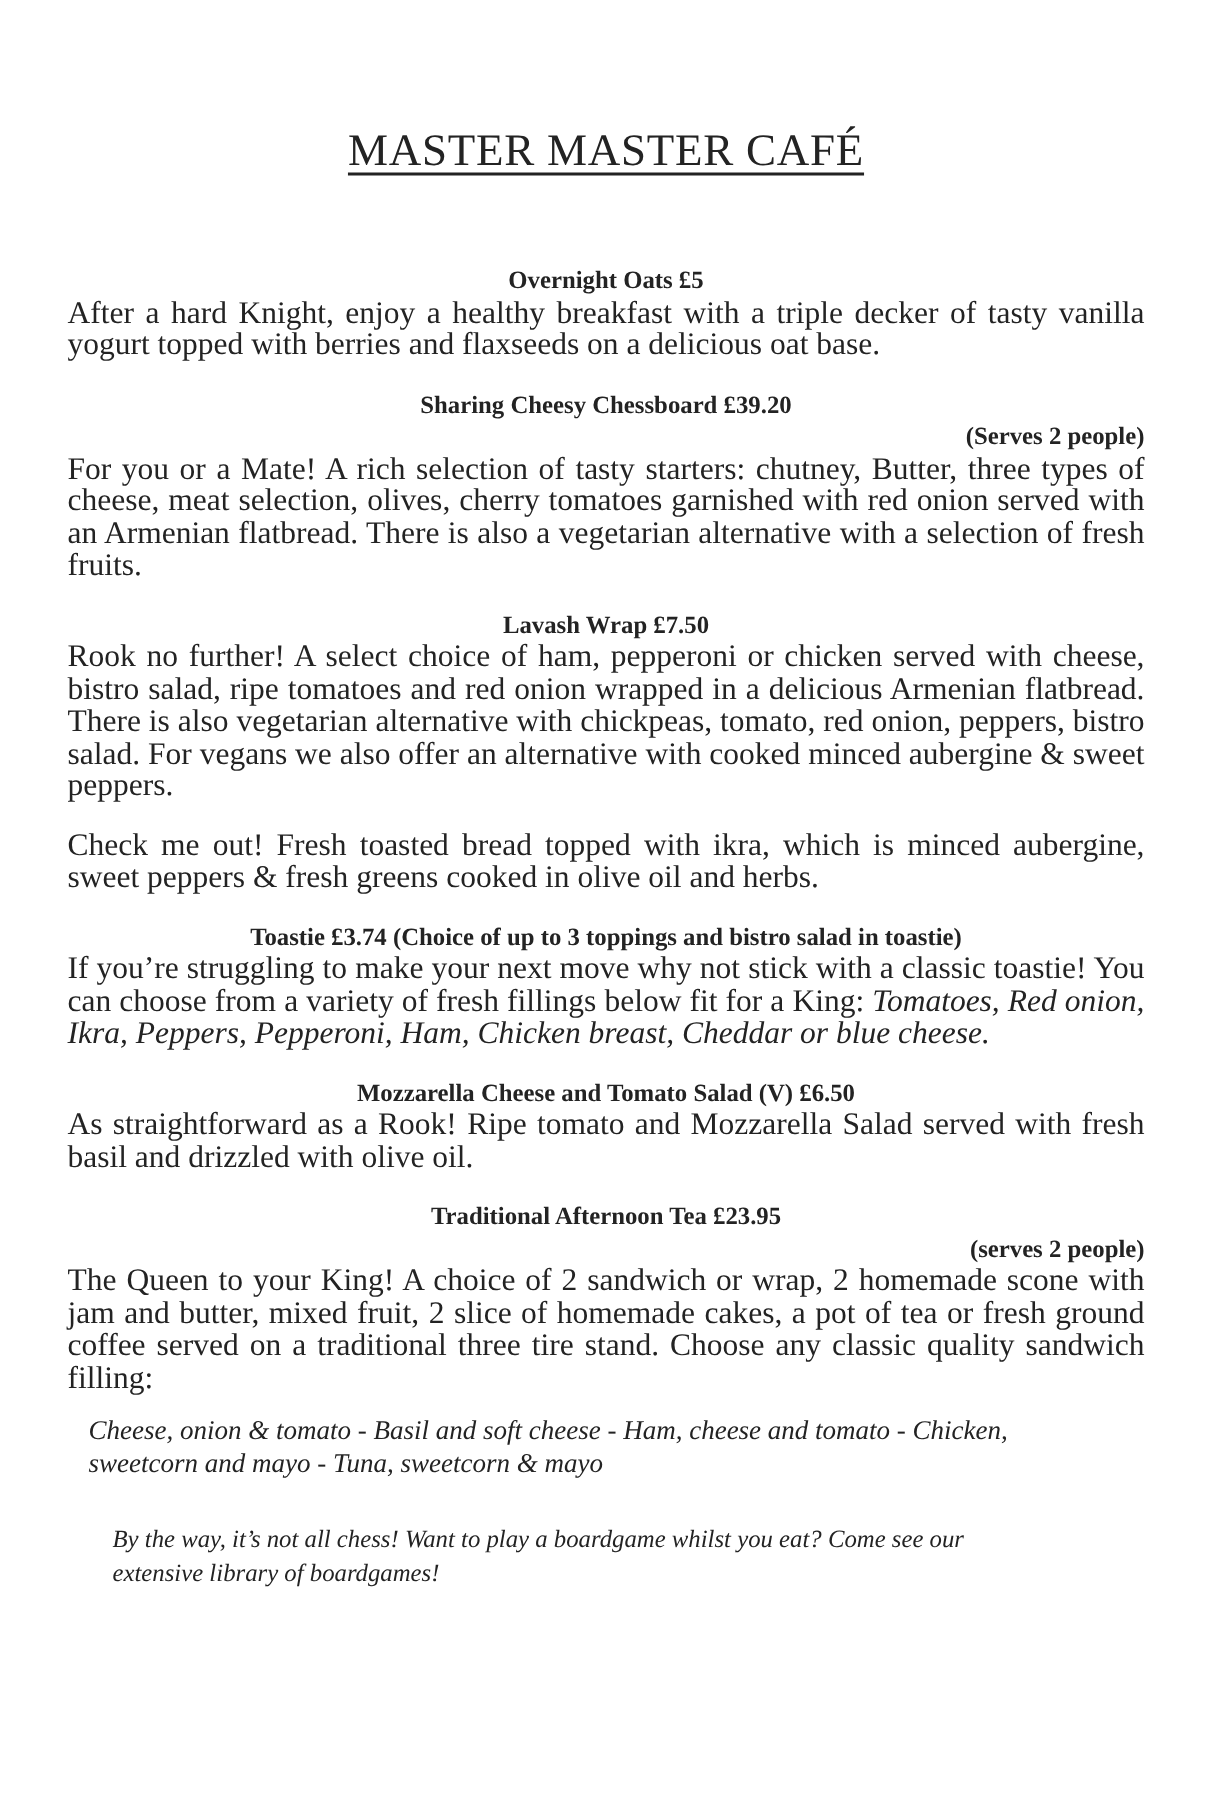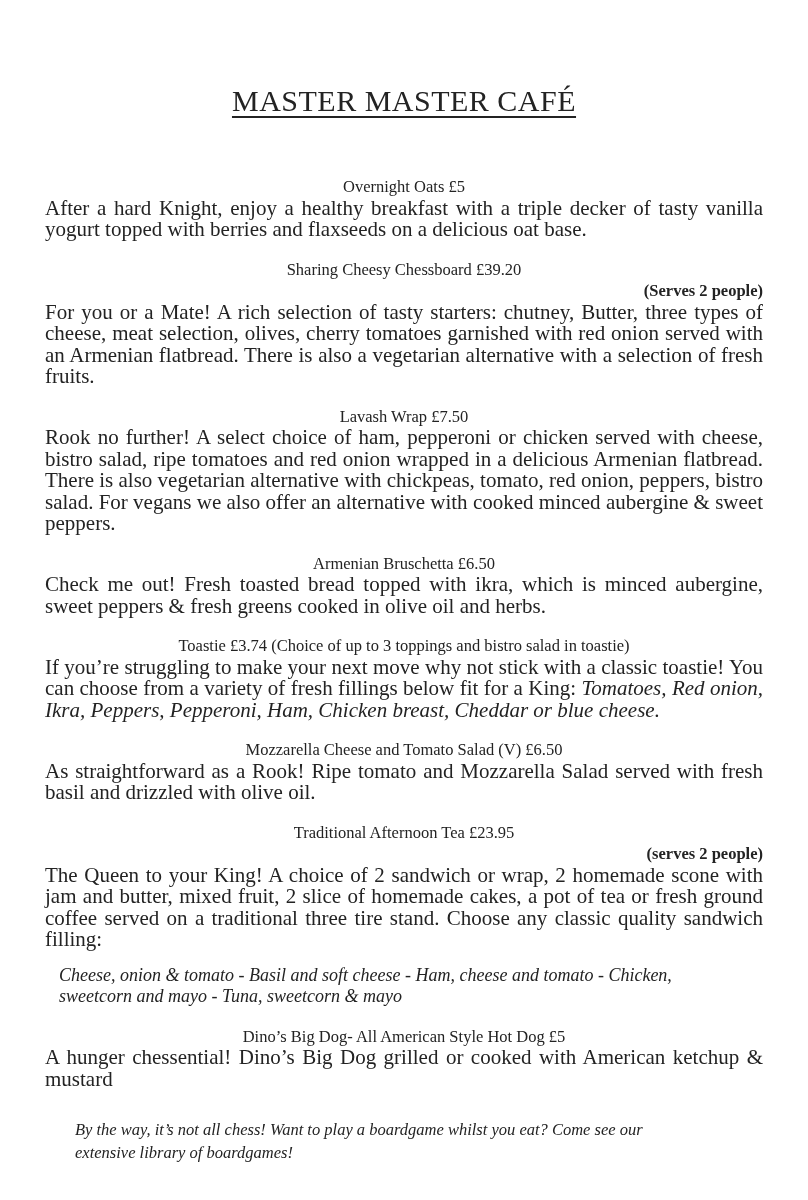--- a/index.html
+++ b/index.html
@@ -30,21 +30,21 @@
   }
   .page-title .underlined {
     text-decoration: underline;
     text-decoration-thickness: 1.5px;
     text-underline-offset: 5px;
   }
   .menu-item {
     margin-bottom: 18px;
   }
   .item-title {
-    font-weight: normal;
+    font-weight: bold;
     text-align: center;
     font-size: 16.5px;
     line-height: 21.5px;
   }
   .item-subtitle {
     font-weight: bold;
     text-align: right;
     font-size: 16.5px;
     line-height: 21.5px;
   }
@@ -91,21 +91,20 @@
       <div class="item-subtitle">(Serves 2 people)</div>
       <p class="item-desc">For you or a Mate! A rich selection of tasty starters: chutney, Butter, three types of cheese, meat selection, olives, cherry tomatoes garnished with red onion served with an Armenian flatbread. There is also a vegetarian alternative with a selection of fresh fruits.</p>
     </div>
 
     <div class="menu-item">
       <div class="item-title">Lavash Wrap £7.50</div>
       <p class="item-desc">Rook no further! A select choice of ham, pepperoni or chicken served with cheese, bistro salad, ripe tomatoes and red onion wrapped in a delicious Armenian flatbread. There is also vegetarian alternative with chickpeas, tomato, red onion, peppers, bistro salad. For vegans we also offer an alternative with cooked minced aubergine &amp; sweet peppers.</p>
     </div>
 
     <div class="menu-item">
-      <div class="item-title">Armenian Bruschetta £6.50</div>
       <p class="item-desc">Check me out! Fresh toasted bread topped with ikra, which is minced aubergine, sweet peppers &amp; fresh greens cooked in olive oil and herbs.</p>
     </div>
 
     <div class="menu-item">
       <div class="item-title">Toastie £3.74 (Choice of up to 3 toppings and bistro salad in toastie)</div>
       <p class="item-desc"><span>If you’re struggling to make your next move why not stick with a classic toastie! You can choose from a variety of fresh fillings below fit for a King: </span><span class="inline-italic">Tomatoes, Red onion, Ikra, Peppers, Pepperoni, Ham, Chicken breast, Cheddar or blue cheese.</span></p>
     </div>
 
 
     <div class="menu-item">
@@ -113,22 +112,18 @@
       <p class="item-desc">As straightforward as a Rook! Ripe tomato and Mozzarella Salad served with fresh basil and drizzled with olive oil.</p>
     </div>
 
     <div class="menu-item">
       <div class="item-title">Traditional Afternoon Tea £23.95</div>
       <div class="item-subtitle">(serves 2 people)</div>
       <p class="item-desc">The Queen to your King! A choice of 2 sandwich or wrap, 2 homemade scone with jam and butter, mixed fruit, 2 slice of homemade cakes, a pot of tea or fresh ground coffee served on a traditional three tire stand. Choose any classic quality sandwich filling:</p>
       <p class="italic-block">Cheese, onion &amp; tomato - Basil and soft cheese - Ham, cheese and tomato - Chicken, sweetcorn and mayo - Tuna, sweetcorn &amp; mayo</p>
     </div>
 
-    <div class="menu-item">
-      <div class="item-title">Dino’s Big Dog- All American Style Hot Dog £5</div>
-      <p class="item-desc">A hunger chessential! Dino’s Big Dog grilled or cooked with American ketchup &amp; mustard</p>
-    </div>
 
   </div>
 
   <div class="footer-note">By the way, it’s not all chess! Want to play a boardgame whilst you eat? Come see our extensive library of boardgames!</div>
 
 </div>
 
 </body></html>

